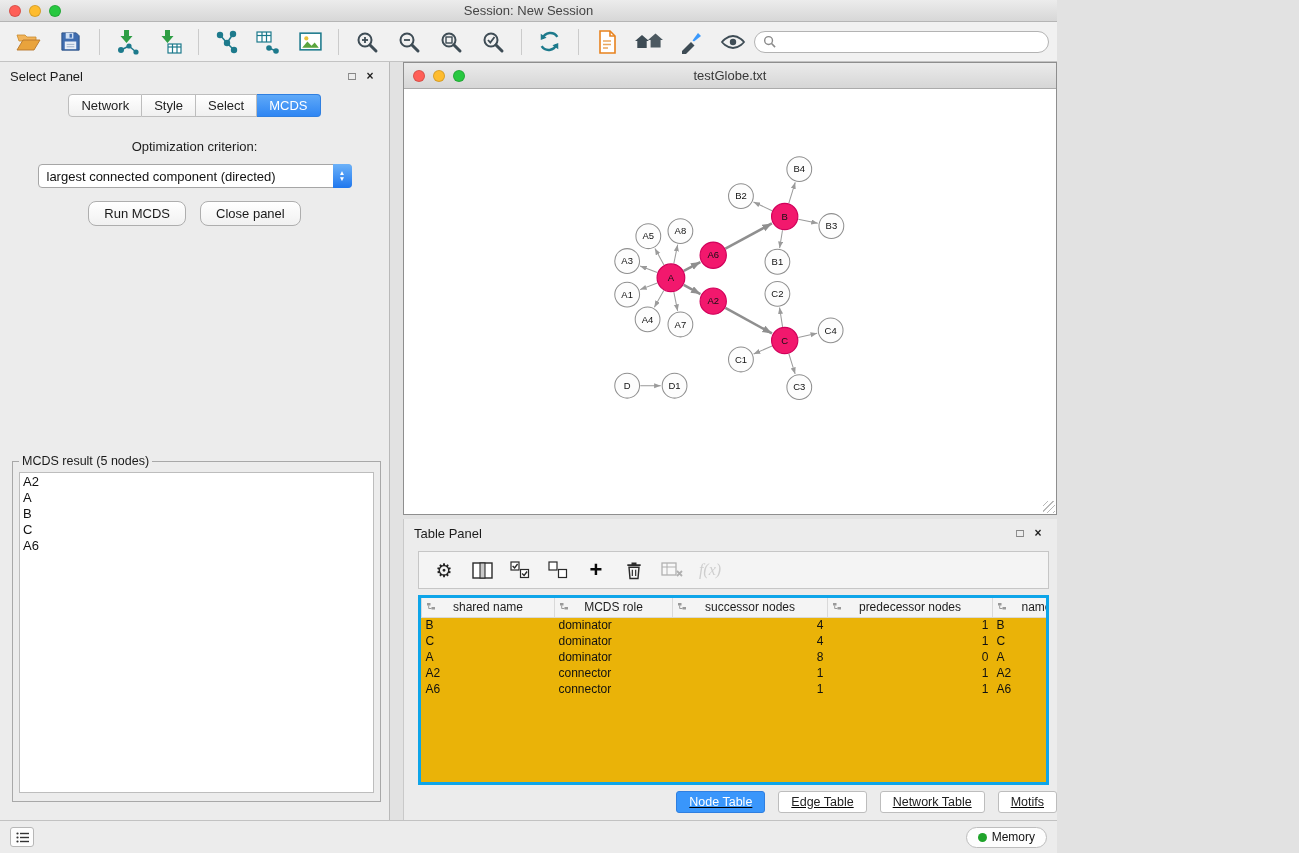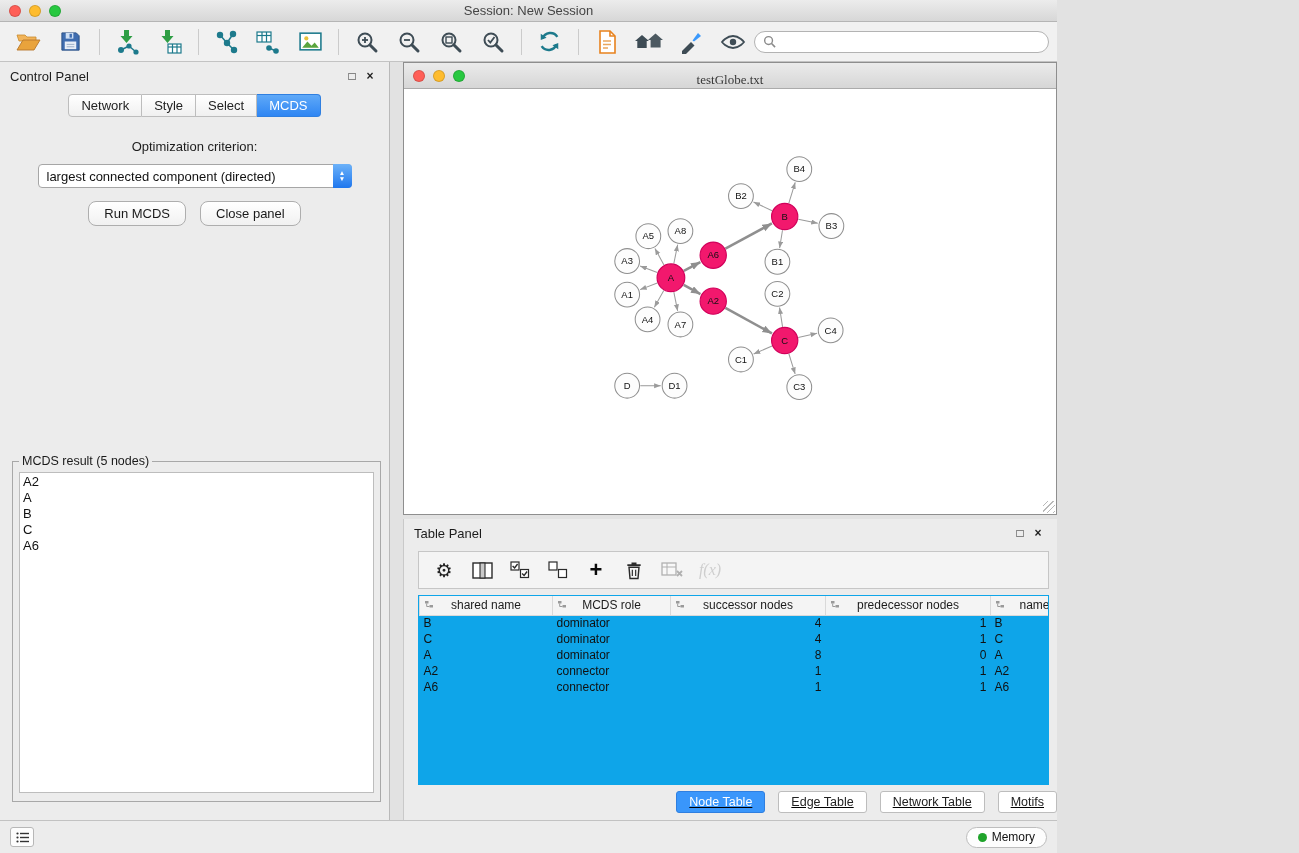--- a/index.html
+++ b/index.html
@@ -51,21 +51,21 @@
     border:1px solid #a8a8a8; }
   .result-box legend { font-size:12.5px; color:#1a1a1a; margin-left:6px; padding:0 3px; }
   .result-list { position:absolute; left:6px; right:6px; top:4px; bottom:8px; background:#fff;
     border:1px solid #bdbdbd; overflow:auto; padding:1px 3px; }
   .result-item { font-size:13px; color:#111; line-height:16px; }
 
   
   .net-window { position:absolute; left:403px; top:62px; right:0; height:453px;
     background:#fff; border:1px solid #8e8e8e; }
   .net-titlebar { height:26px; background:linear-gradient(#ebebeb,#d6d6d6); border-bottom:1px solid #ababab;
-    display:flex; align-items:flex-end; position:relative;font-family:Liberation Serif, serif; }
+    display:flex; align-items:center; position:relative; }
   .net-titlebar .traffic { top:7px; }
   .net-title { width:100%; text-align:center; font-size:13px; color:#383838; }
   .net-canvas { position:absolute; left:0; top:26px; right:0; bottom:0; background:#fff; }
   .net-canvas svg { width:100%; height:100%; display:block; }
   .edge { stroke:#9b9b9b; stroke-width:1.4; }
   .edge.bold { stroke:#8f8f8f; stroke-width:3.5; }
   .node-plain { fill:#fdfdfd; stroke:#8f8f8f; stroke-width:1.4; }
   .node-mcds { fill:#f2186d; stroke:#d1005b; stroke-width:1.6; }
   .node-label { font-size:13px; text-anchor:middle; fill:#111; font-family:"Liberation Sans","DejaVu Sans",sans-serif; }
   .resize-corner { position:absolute; right:1px; bottom:1px; width:12px; height:12px;
@@ -73,22 +73,22 @@
 
   
   .table-panel { position:absolute; left:403px; top:519px; right:0; bottom:33px; background:#ececec; border-left:1px solid #c9c9c9; }
   .tp-toolbar { position:absolute; left:14px; right:8px; top:32px; height:38px; background:#f4f4f4;
     border:1px solid #c6c6c6; display:flex; align-items:center; padding:0 8px; gap:4px; }
   .tpbtn { border:none; background:none; width:34px; height:32px; display:flex; align-items:center; justify-content:center; cursor:default; }
   .tpbtn.disabled { opacity:.42; }
   .gear-glyph { font-size:19px; color:#222; }
   .plus-glyph { font-size:22px; font-weight:bold; color:#0a0a0a; line-height:20px; }
   .fx-glyph { font-family:Liberation Serif, serif; font-style:italic; font-size:16px; color:#9a9a9a; }
-  .tp-table-wrap { position:absolute; left:14px; right:8px; top:76px; height:190px; background:#0ea5e9;
-    border:1px solid #0ea5e9; overflow:hidden; }
+  .tp-table-wrap { position:absolute; left:14px; right:8px; top:76px; height:190px; background:#eab308;
+    border:3px solid #0ea5e9; overflow:hidden; }
   table.node-table { border-collapse:collapse; width:100%; table-layout:fixed; }
   table.node-table th { position:relative; height:19px; background:#f4f4f4; border:1px solid #d9d9d9; border-top:none;
     font-size:12px; font-weight:normal; color:#1c1c1c; text-align:center; }
   table.node-table th .hicon { position:absolute; left:4px; top:4px; }
   table.node-table td { font-size:12px; color:#111; height:16px; padding:0 4px; white-space:nowrap; overflow:hidden; }
   td.col0 { padding-left:9px; }
   td.col1 { padding-left:11px; }
   td.col2, td.col3 { text-align:right; padding-right:18px; }
   td.col4 { padding-left:14px; }
   .tp-tabs { position:absolute; left:0; right:0; bottom:7px; display:flex; justify-content:flex-end; gap:13px;text-decoration:underline; }
@@ -261,21 +261,21 @@
       <svg width="13" height="13" viewBox="0 0 14 14">
         <circle cx="6" cy="6" r="4.2" fill="none" stroke="#8a8a8a" stroke-width="1.5"></circle>
         <line x1="9.2" y1="9.2" x2="13" y2="13" stroke="#8a8a8a" stroke-width="1.7"></line>
       </svg>
       <input placeholder="" style="">
     </div>
   </div>
 
   <div class="control-panel">
     <div class="panel-header">
-      <span>Control Panel</span>
+      <span>Select Panel</span>
       <span class="spacer"></span>
       <button class="ph-btn">□</button>
       <button class="ph-btn">×</button>
     </div>
     <div class="seg">
       <button class="seg-btn">Network</button>
       <button class="seg-btn">Style</button>
       <button class="seg-btn">Select</button>
       <button class="seg-btn active">MCDS</button>
     </div>

